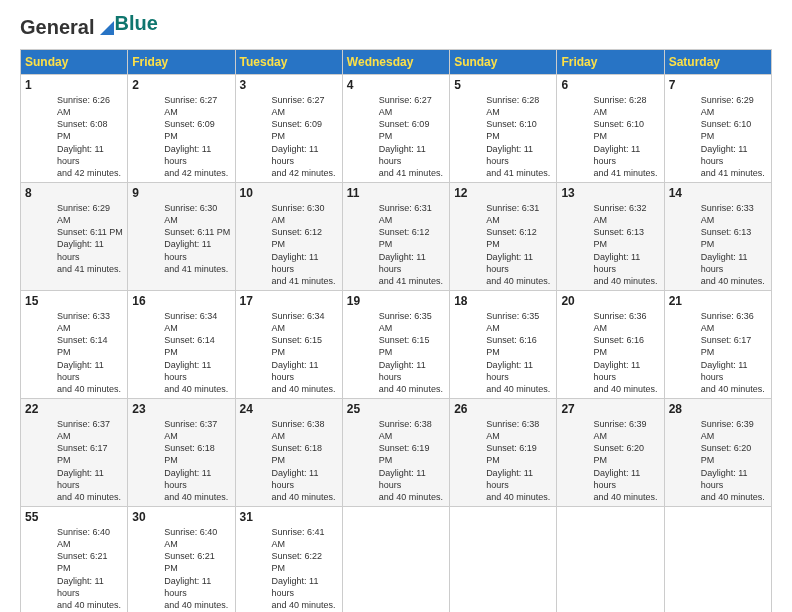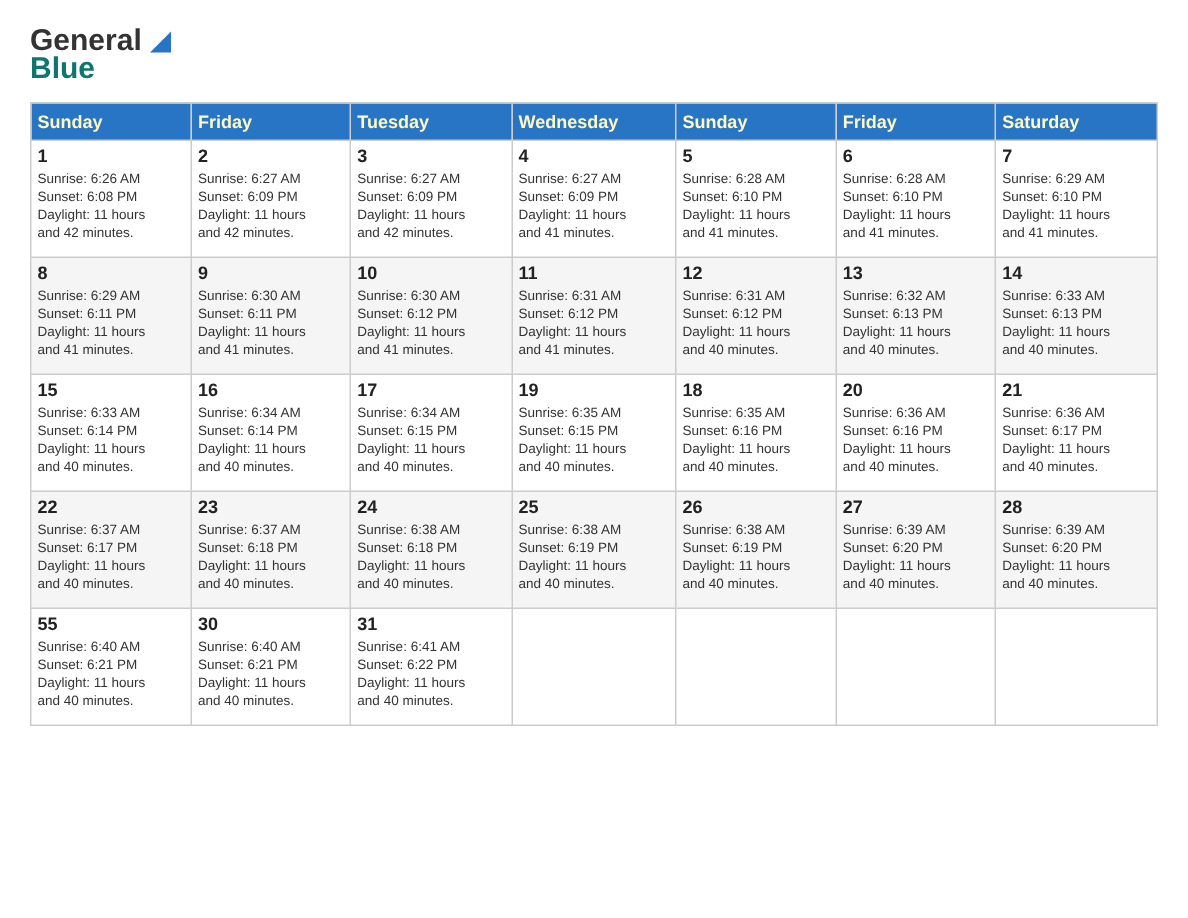--- a/index.html
+++ b/index.html
@@ -17,21 +17,20 @@
       background: #fff;
     }
     .header {
       display: flex;
       justify-content: space-between;
       align-items: flex-start;
       margin-bottom: 10px;
     }
     .logo {
       display: flex;
-      flex-direction: column;
       align-items: flex-start;
     }
     .title-area {
       text-align: right;
     }
     .calendar-title {
       font-size: 32px;
       font-weight: bold;
       color: #333;
     }
@@ -40,21 +39,21 @@
       color: #555;
       margin-top: 2px;
     }
     .calendar {
       width: 100%;
       border-collapse: collapse;
       font-size: 10px;
     }
     .calendar th {
       background: #2874c5;
-      color: #fef9c3;
+      color: #fde047;
       padding: 5px 4px;
       text-align: left;
       font-size: 12px;
       font-weight: bold;
       border: 1px solid #ccc;
     }
     .calendar td {
       border: 1px solid #ccc;
       vertical-align: top;
       padding: 3px 4px;
@@ -69,20 +68,21 @@
       font-size: 12px;
       font-weight: bold;
       color: #222;
       display: block;
       margin-bottom: 2px;
     }
     .day-info {
       font-size: 9px;
       color: #333;
       line-height: 1.35;
+      margin-left: 32px;
     }
     .empty-cell {
       background: #fff !important;
     }
   </style>
 </head>
 <body>
 
 <div class="page">
   <div class="header">

